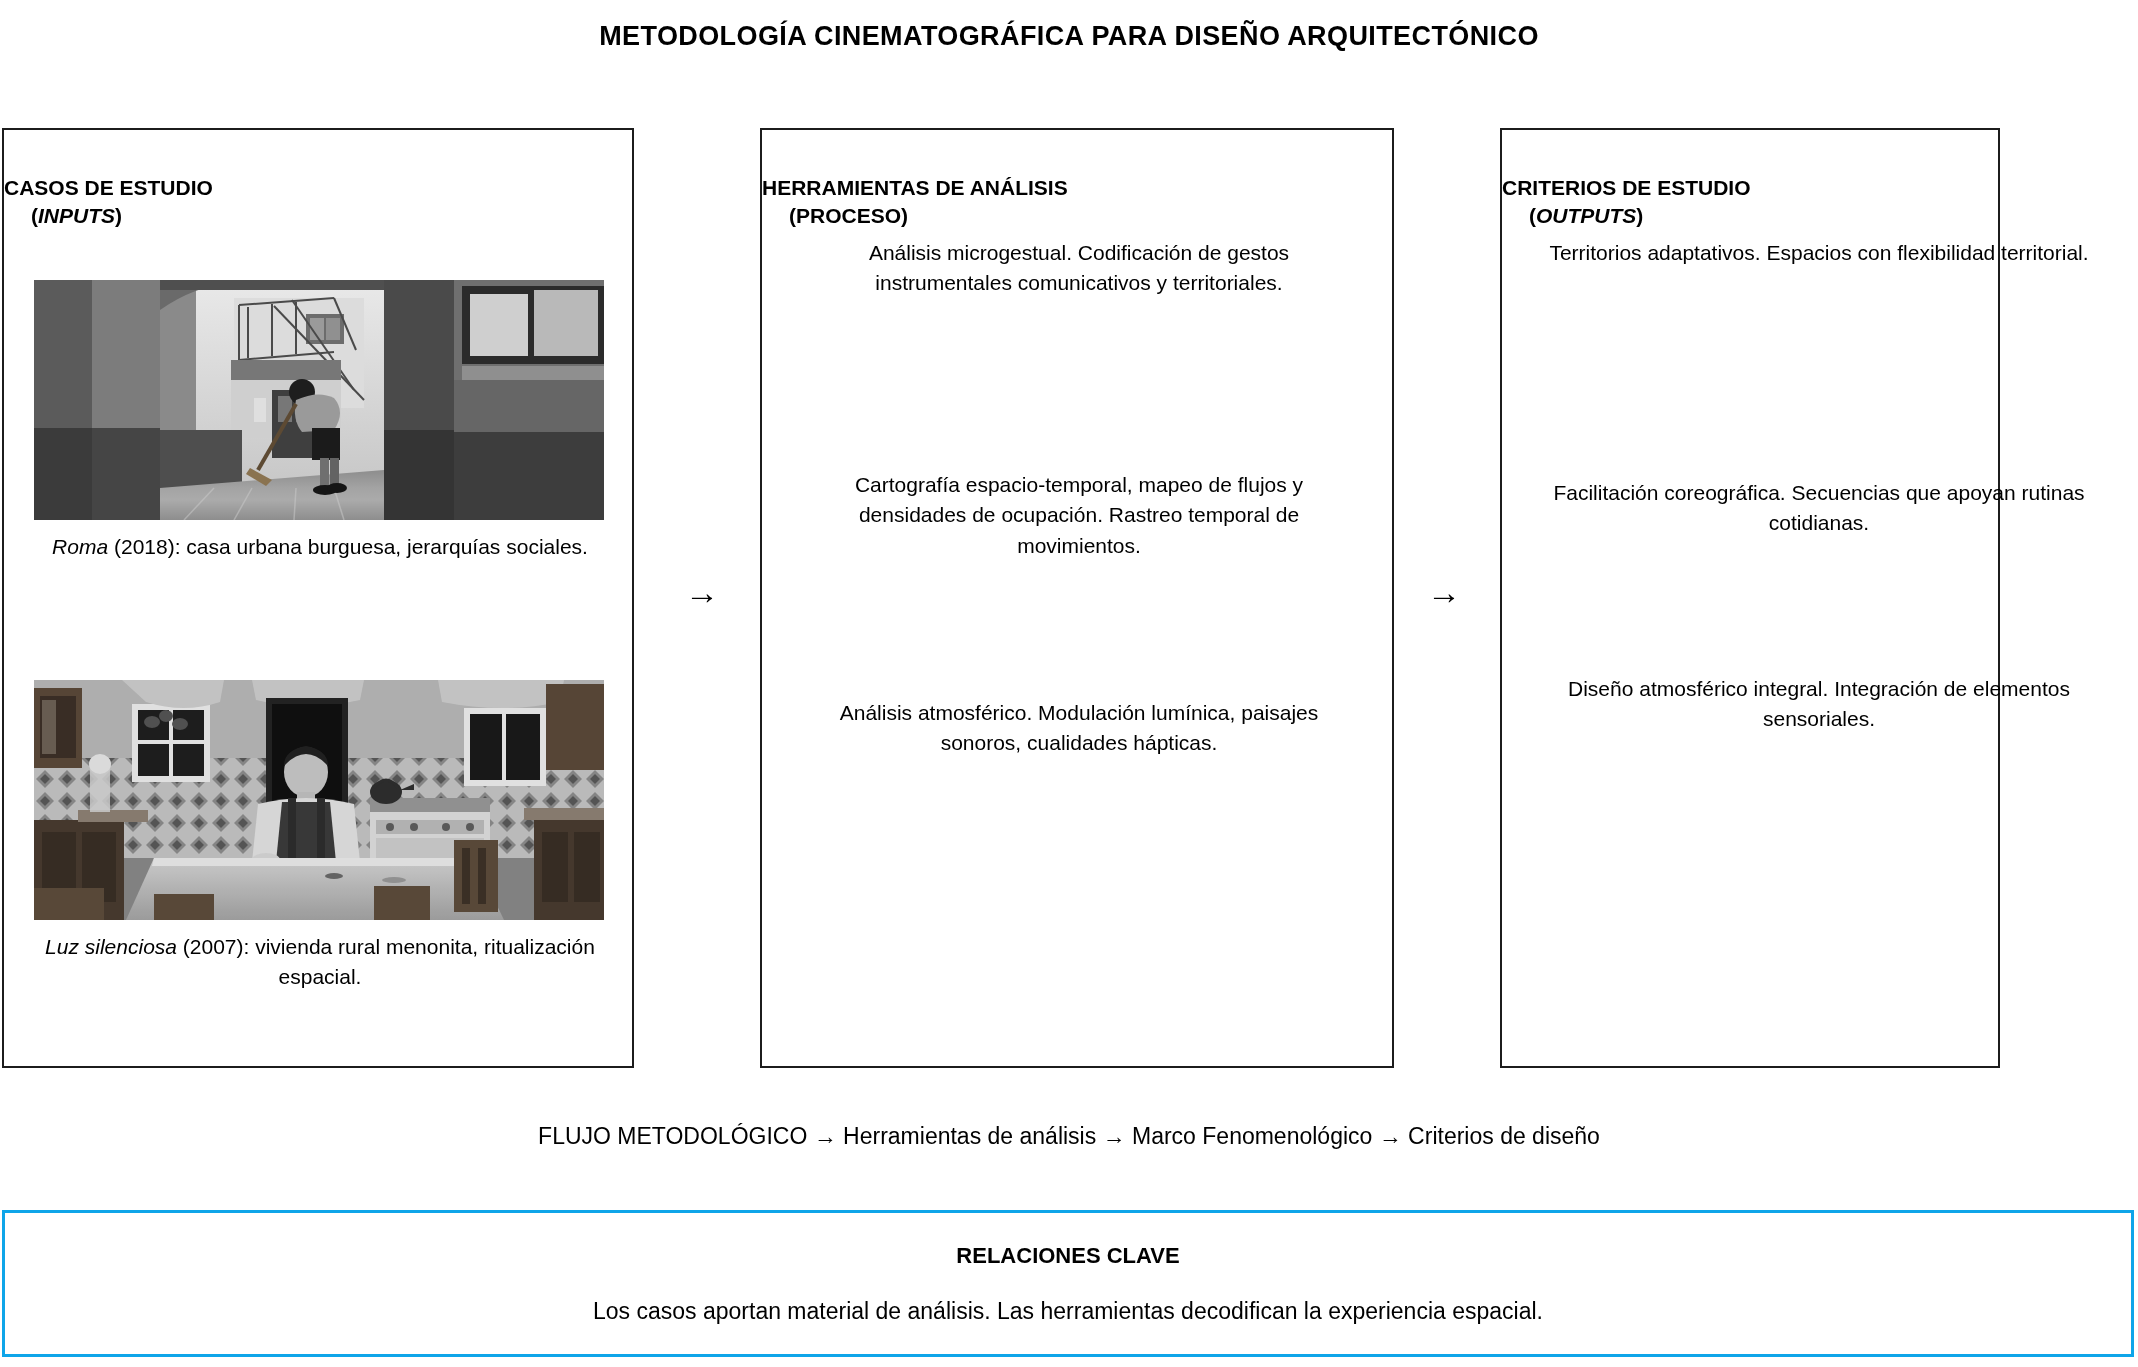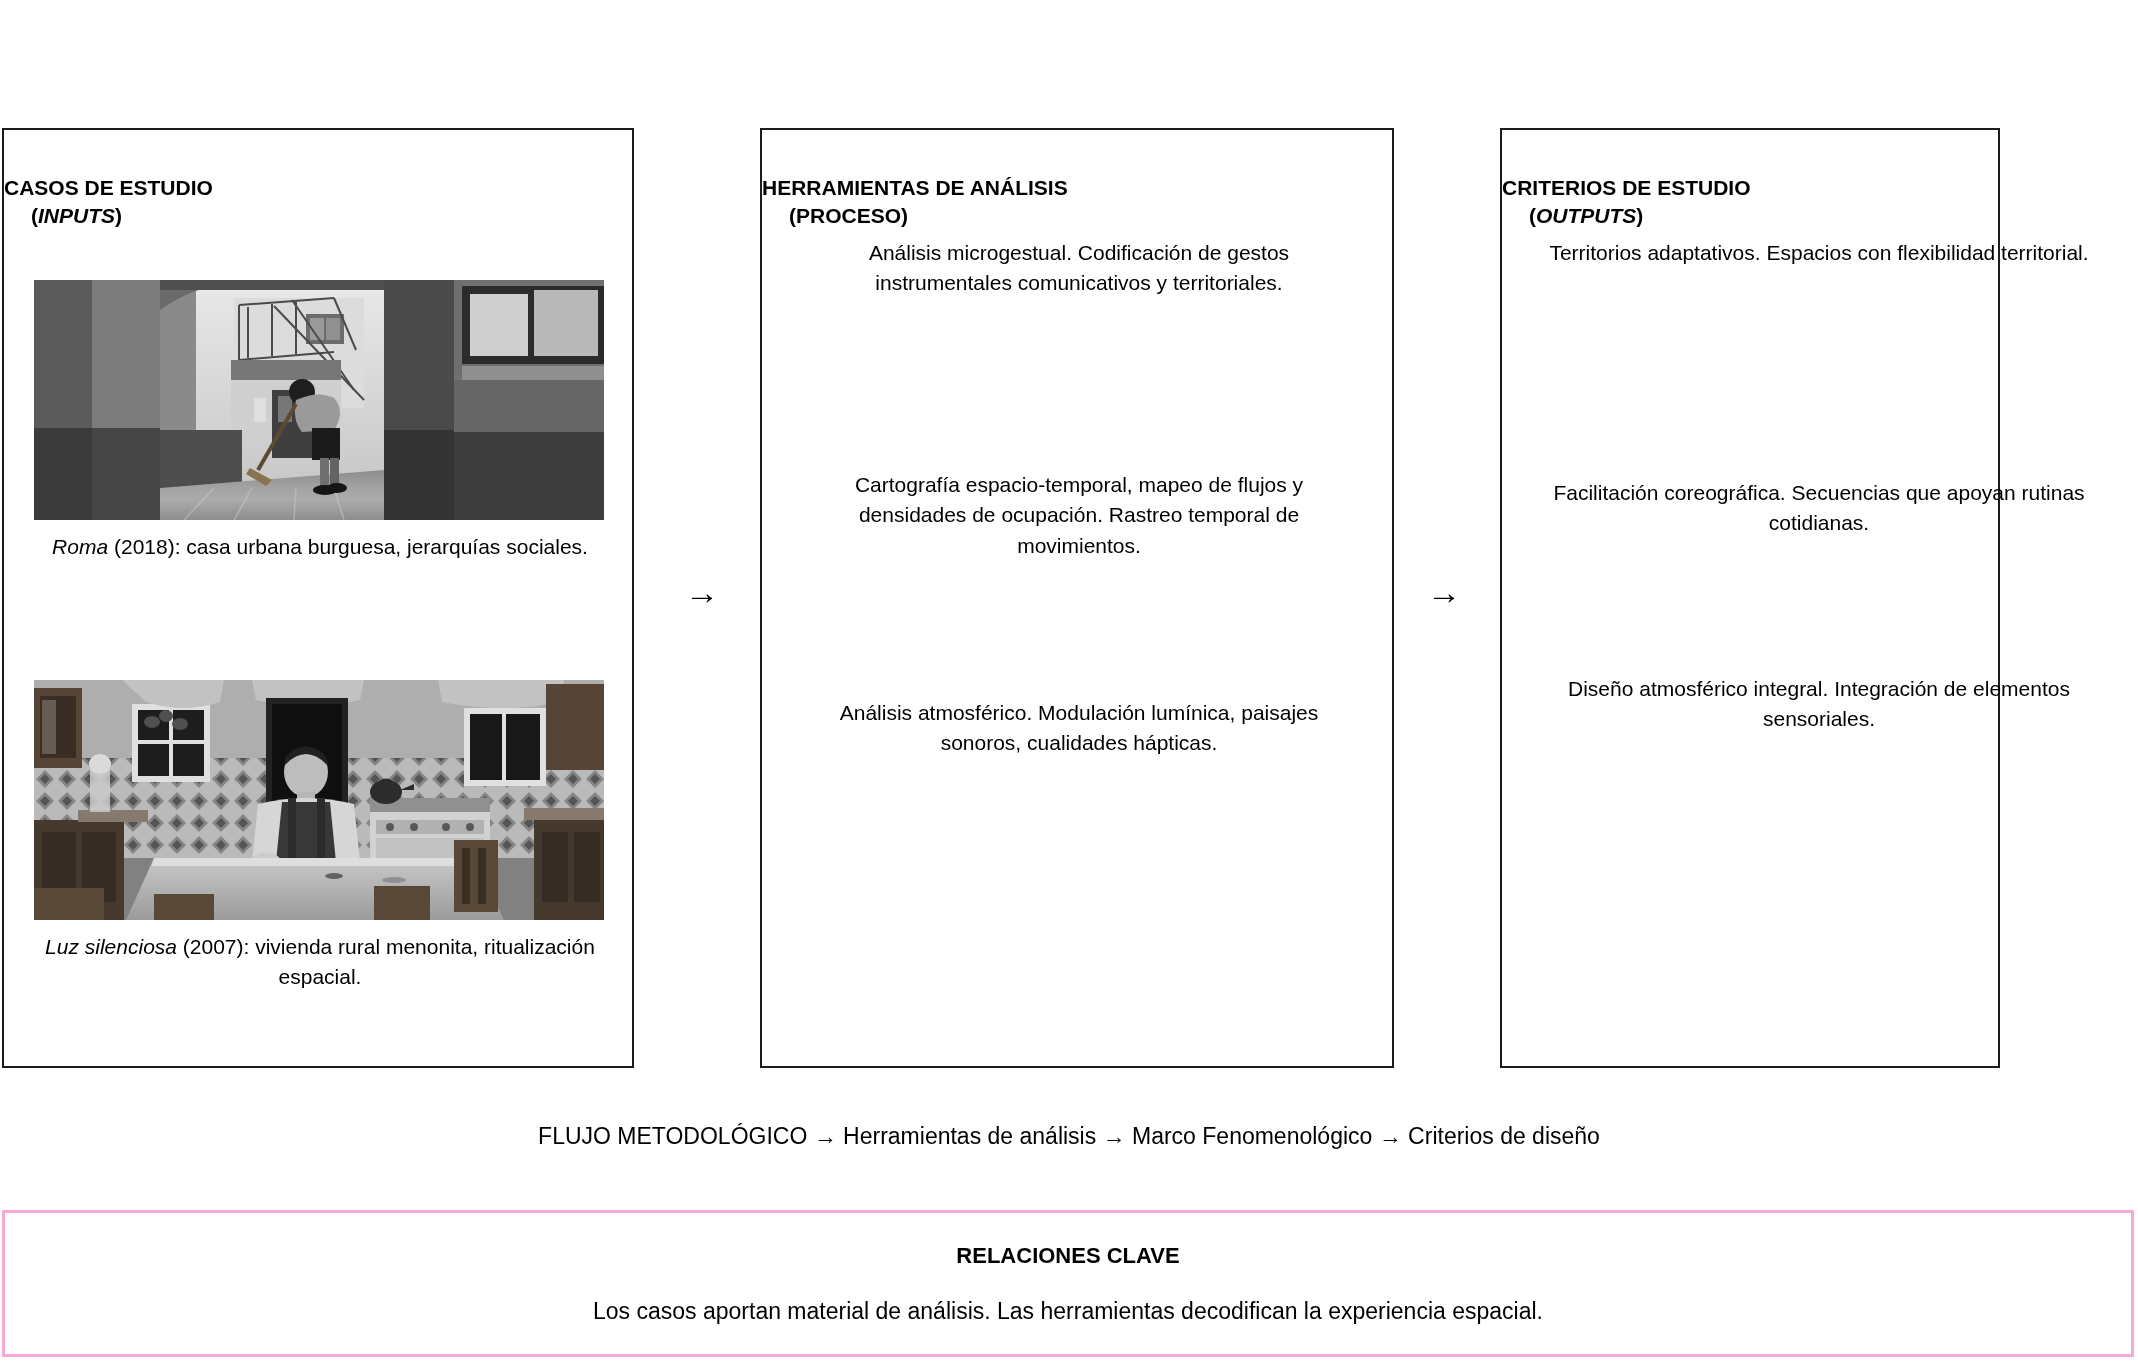--- a/index.html
+++ b/index.html
@@ -122,21 +122,21 @@
     white-space: nowrap;
   }
 
   
   #relations-box {
     position: absolute;
     left: 2px;
     top: 1210px;
     width: 2132px;
     height: 147px;
-    border: 3px solid #f9a8d4;
+    border: 3px solid #0ea5e9;
     background: #ffffff;
   }
   #relations-title {
     position: absolute;
     top: 30px;
     left: 0;
     width: 100%;
     text-align: center;
     font-size: 22px;
     font-weight: bold;
@@ -148,20 +148,21 @@
     width: 100%;
     text-align: center;
     font-size: 23px;
   }
 </style>
 </head>
 <body>
 
 <div id="root">
 
+  <div class="main-title">METODOLOGÍA CINEMATOGRÁFICA PARA DISEÑO ARQUITECTÓNICO</div>
 
   <div class="column" id="col-inputs">
 
     <div class="col-header">
       <span>CASOS DE ESTUDIO</span><br>
       <span class="sub"><span>(</span><em>INPUTS</em><span>)</span></span>
     </div>
 
     <div class="photo" id="photo-roma">
       <svg viewBox="0 0 570 240" preserveAspectRatio="none" aria-hidden="true">

